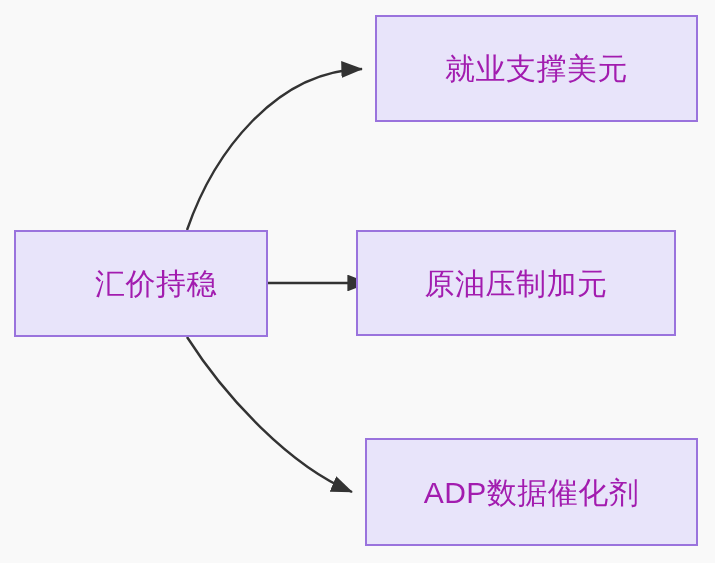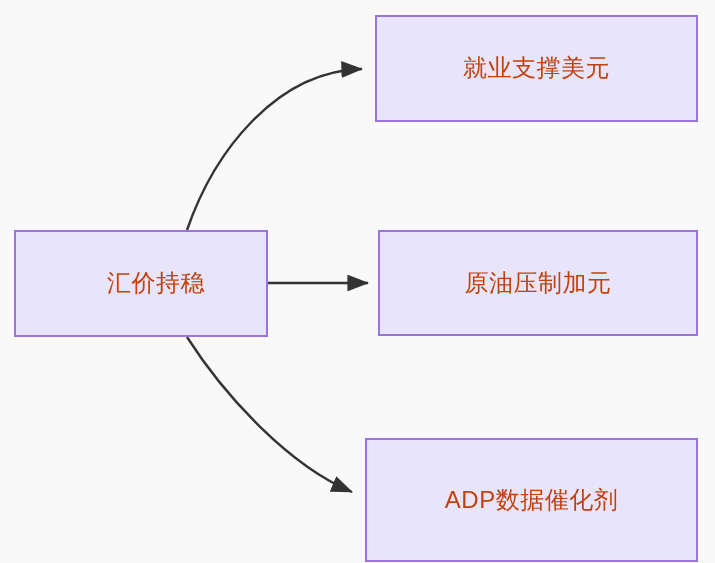--- a/index.html
+++ b/index.html
@@ -31,51 +31,51 @@
   .node-box {
     position: absolute;
     box-sizing: border-box;
     background: #e8e4fa;
     border: 2px solid #9a73dd;
     display: flex;
     align-items: center;
     justify-content: center;
   }
   .node-label {
-    color: #c2410c;
-    font-size: 24px;
+    color: #a21caf;
+    font-size: 30px;
     line-height: 1.1;
     letter-spacing: 0.5px;
     white-space: nowrap;
     text-align: center;
   }
   .node-source {
     left: 14px;
     top: 230px;
     width: 254px;
     height: 107px;
     padding-left: 30px;
   }
   .node-target-0 {
     left: 375px;
     top: 15px;
     width: 323px;
     height: 107px;
   }
   .node-target-1 {
-    left: 378px;
+    left: 356px;
     top: 230px;
     width: 320px;
     height: 106px;
   }
   .node-target-2 {
     left: 365px;
     top: 438px;
     width: 333px;
-    height: 124px;
+    height: 108px;
   }
 </style>
 </head>
 <body>
 
 <div id="diagram-root">
 
   <svg class="diagram-svg" viewBox="0 0 715 563" xmlns="http://www.w3.org/2000/svg">
     <defs>
       <marker id="arrowhead" markerWidth="9" markerHeight="7" refX="8.6" refY="3.5" orient="auto" markerUnits="strokeWidth">

